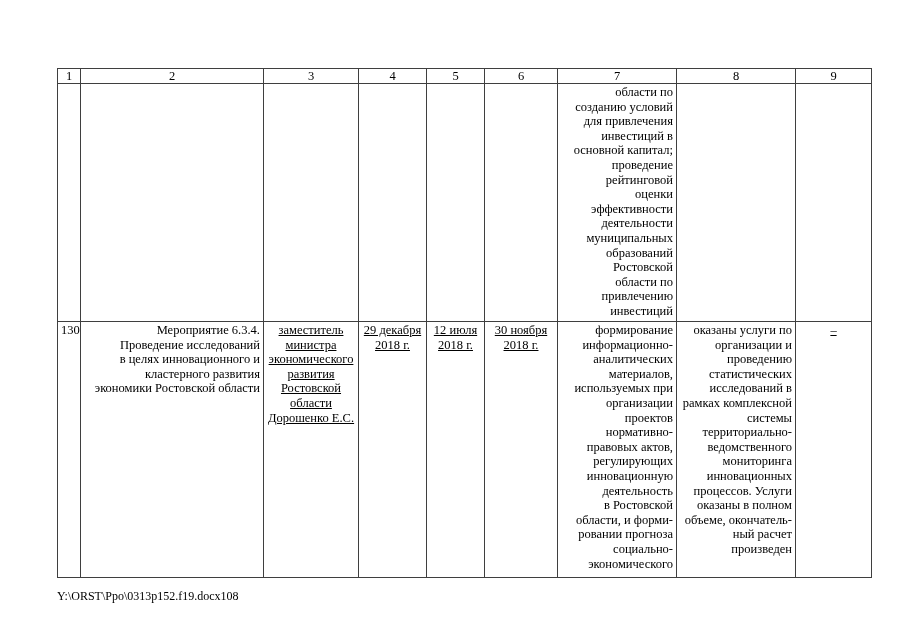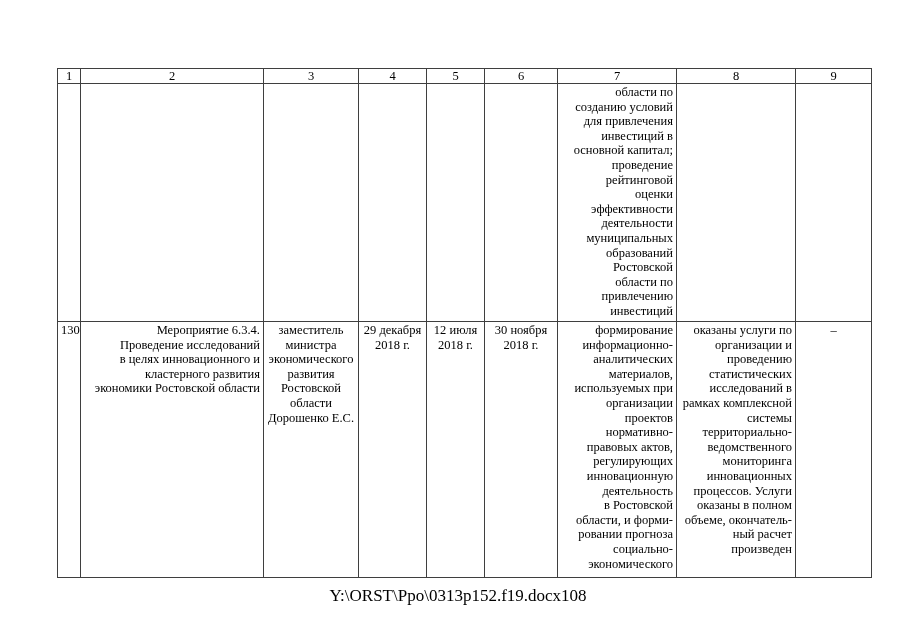--- a/index.html
+++ b/index.html
@@ -29,28 +29,28 @@
   }
   table.doc-table thead td{
     text-align:center;
     height:13px;
     padding:0 2px;
     line-height:14px;
   }
   tr.row-cont{height:238px;}
   tr.row-main{height:256px;}
   .al{text-align:right;}
-  .ac{text-align:center;}
+  .ac{text-align:center;text-decoration:underline;}
   .num{padding:1px 1px;text-align:center;}
   .footer{
     position:absolute;
     left:57px;right:46px;top:589px;
     display:flex;
-    justify-content:center;
-    font-size:17px;
+    justify-content:flex-start;
+    font-size:12px;
     line-height:14px;
   }
 </style>
 </head>
 <body>
 
 <div class="page">
 
   <table class="doc-table">
     <colgroup>

